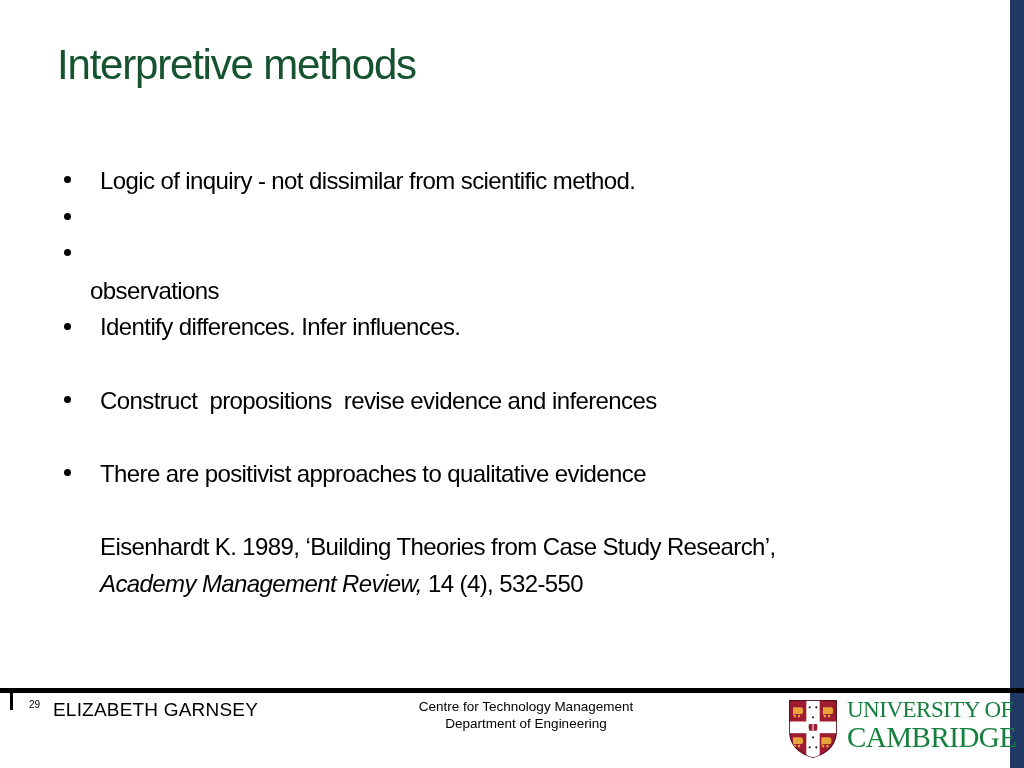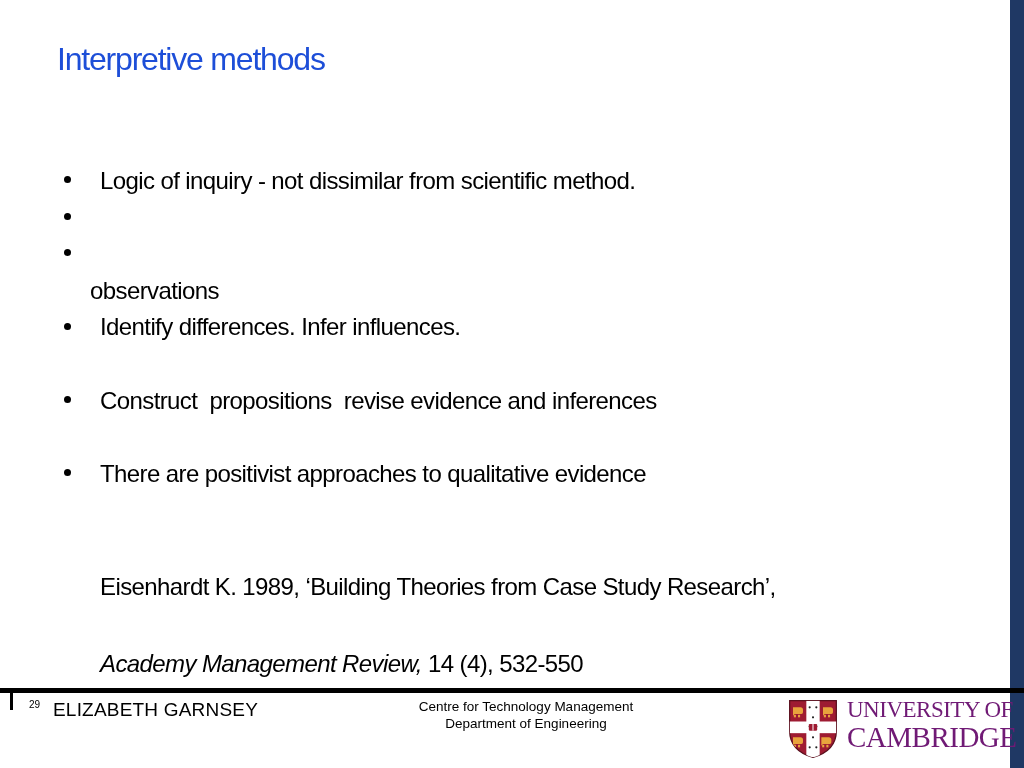--- a/index.html
+++ b/index.html
@@ -6,46 +6,46 @@
   .slide {
     position:relative; width:1024px; height:768px; background:#ffffff;
     overflow:hidden; font-family:"Liberation Sans", sans-serif; color:#000;
   }
   .accent-bar {
     position:absolute; top:0; right:0; width:14px; height:768px;
     background: var(--accent-bar, #1F3864);
   }
   .title {
     position:absolute; left:57px; top:42px; margin:0;
-    font-size:32px; font-weight:400; letter-spacing:-1.2px; line-height:1.1;
-    white-space:pre; color:#1d4ed8;
+    font-size:42px; font-weight:400; letter-spacing:-1.2px; line-height:1.1;
+    white-space:pre; color:#14532d;
   }
   .content { position:absolute; left:57px; top:163px; width:900px; }
   .line { position:relative; height:36.6px; line-height:36.6px; }
   .line .txt { font-size:24px; letter-spacing:-0.6px; white-space:pre; }
   .line.bulleted { padding-left:43px; }
   .line.bulleted .dot {
     position:absolute; left:7px; top:50%; width:7px; height:7px;
     margin-top:-5px; border-radius:50%; background:#000; display:block;
   }
   .line.continuation { padding-left:33px; }
-  .line.plain { padding-left:43px;margin-top:40px; }
+  .line.plain { padding-left:43px; }
   .it { font-style:italic; }
   
   .footer-rule { position:absolute; left:0; top:688px; width:1024px; height:5px; background:#000; }
   .footer-tick { position:absolute; left:10px; top:693px; width:3px; height:17px; background:#000; }
   .page-number { position:absolute; left:29px; top:699px; font-size:10px; letter-spacing:0; }
   .author { position:absolute; left:53px; top:699px; font-size:19px; letter-spacing:0.2px; }
   .footer-center {
     position:absolute; left:26px; top:699px; width:1000px;
     text-align:center; font-size:13.5px; line-height:16.5px;
   }
   .logo { position:absolute; left:788px; top:698px; display:flex; align-items:flex-start; }
   .shield { width:50px; height:62px; display:block; }
-  .logo-text { margin-left:9px; font-family:"Liberation Serif", serif; color:#701a75; }
+  .logo-text { margin-left:9px; font-family:"Liberation Serif", serif; color:#15803d; }
   .logo-line1 { font-size:23px; line-height:24px; letter-spacing:-0.5px; white-space:pre; }
   .logo-line2 { font-size:29px; line-height:30px; letter-spacing:-0.5px; white-space:pre; }
   .sh-red { fill: var(--shield-red, #9E1B32); }
   .sh-gold { fill: var(--shield-gold, #E8A33D); }
   .sh-white { fill:#ffffff; }
   .sh-dot { fill:#222; }
 </style>
 </head>
 <body>
 

